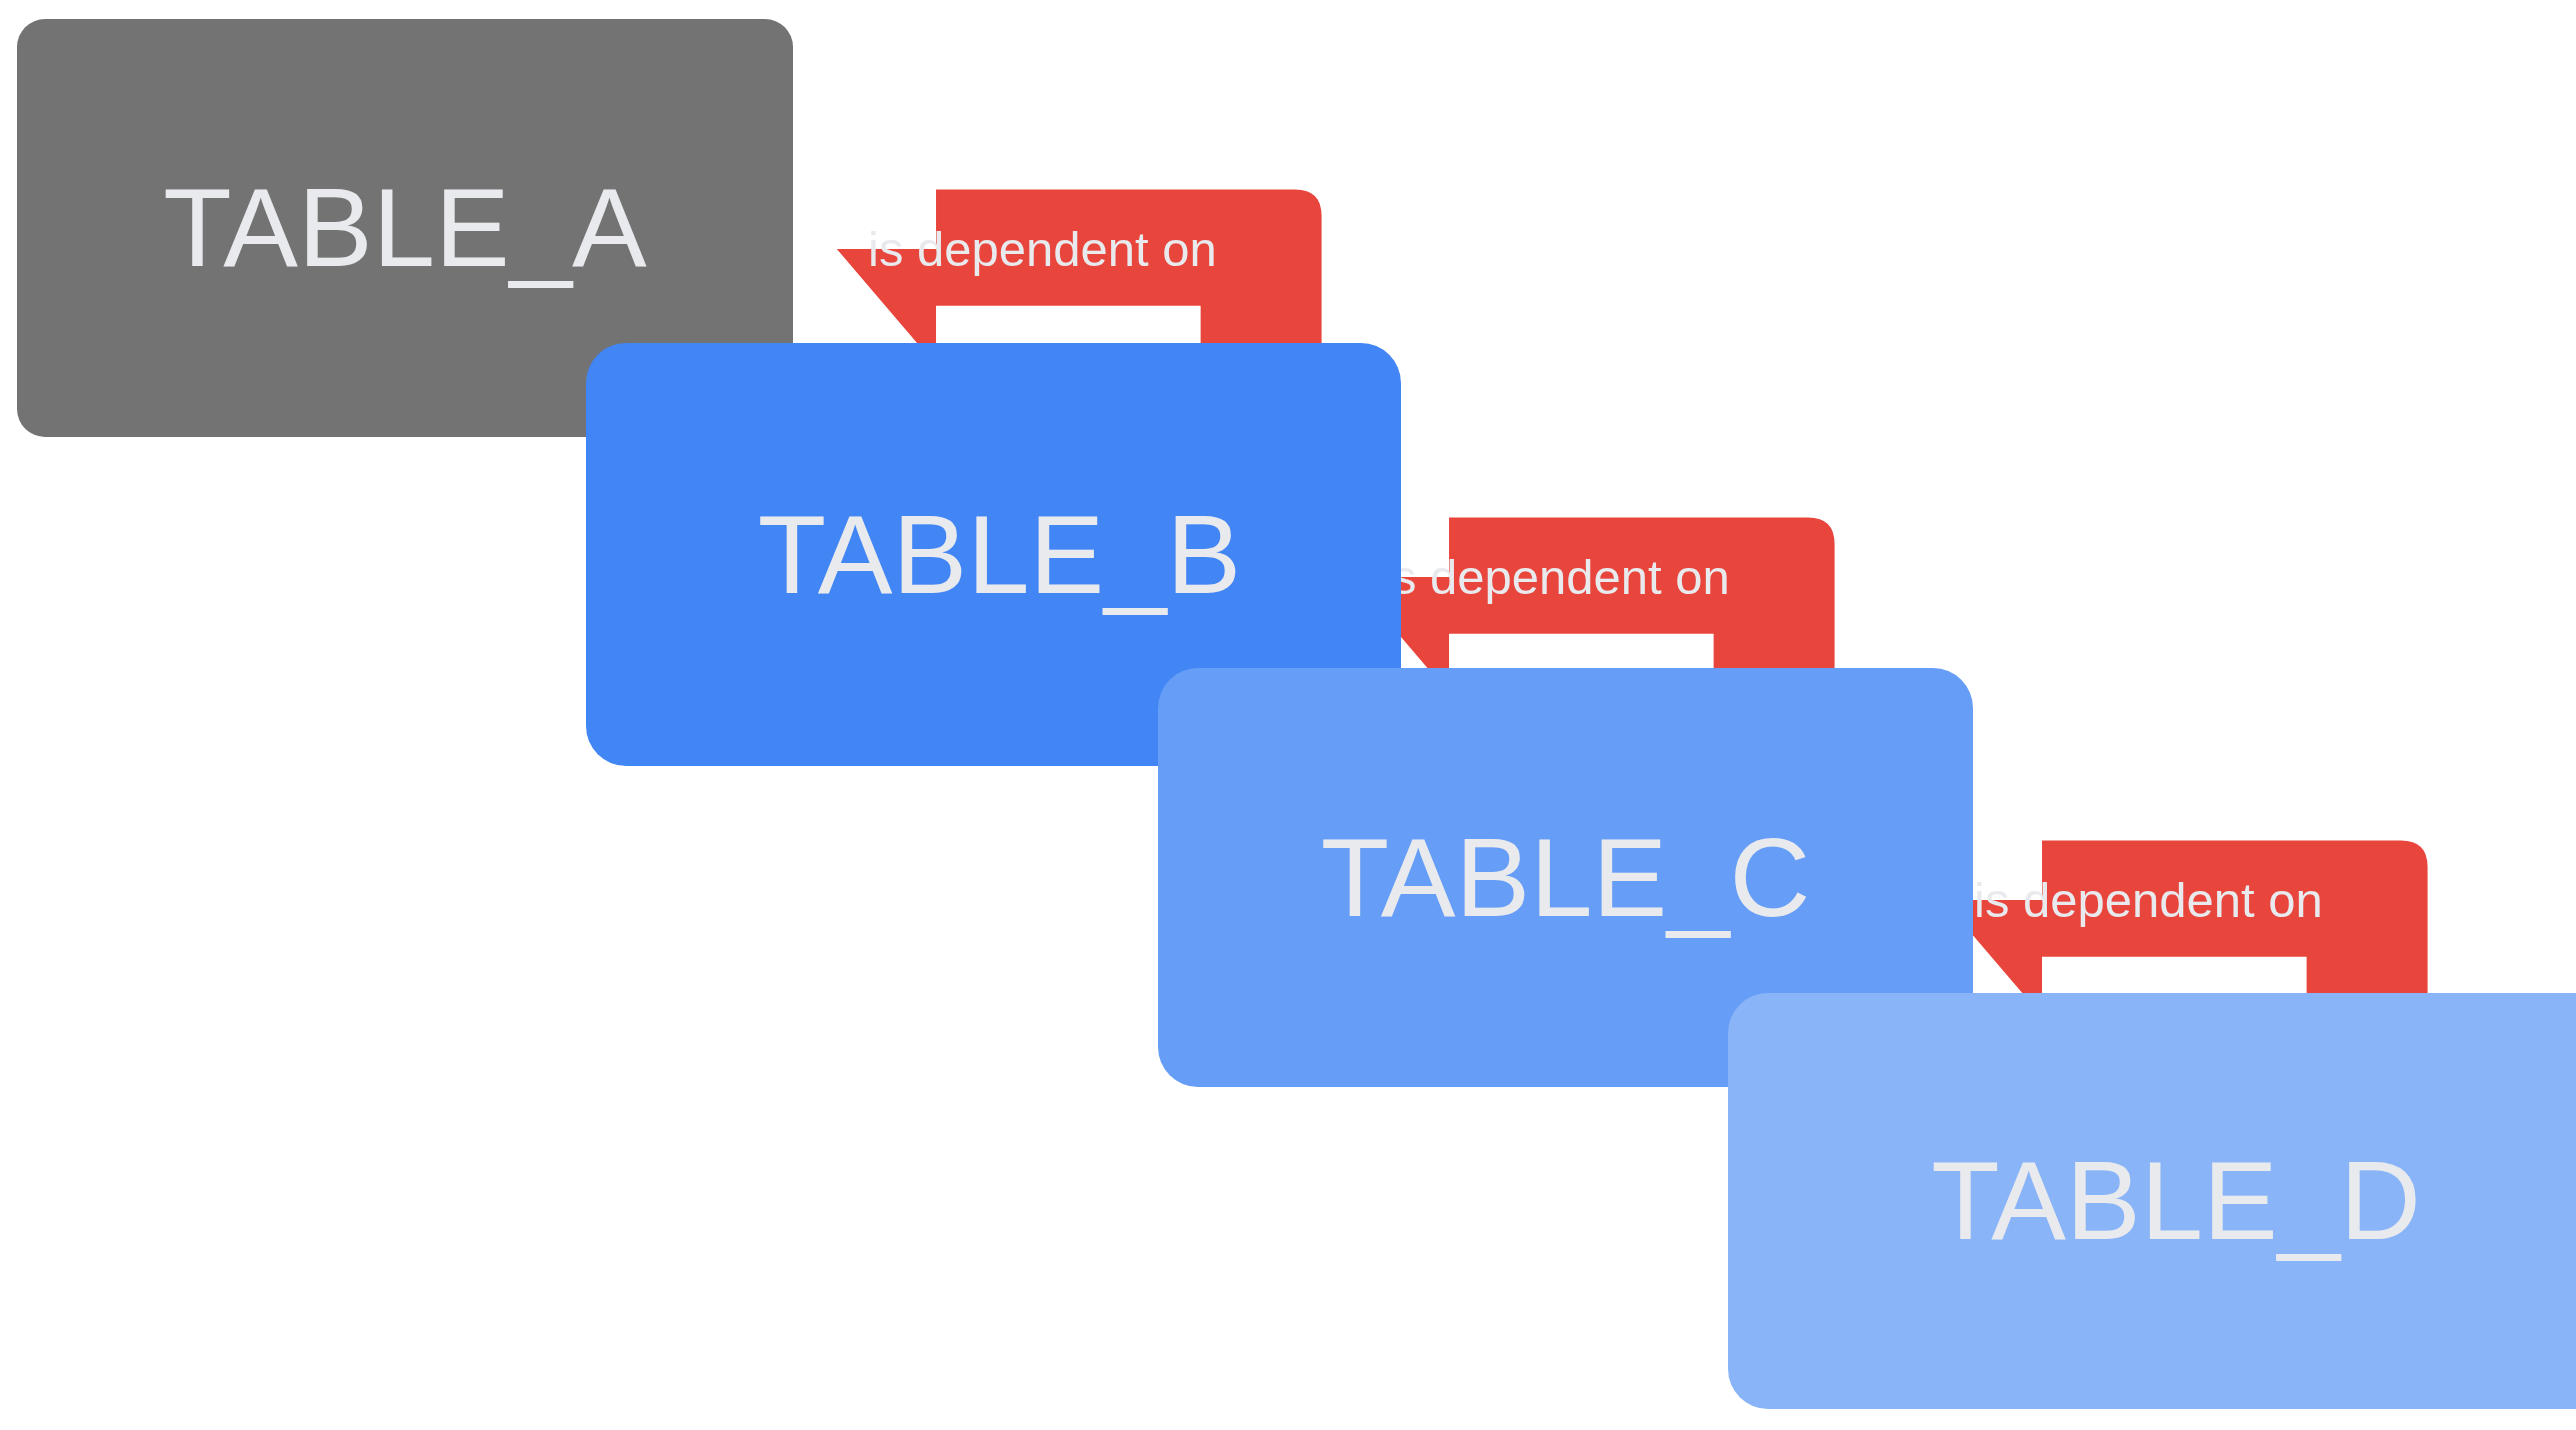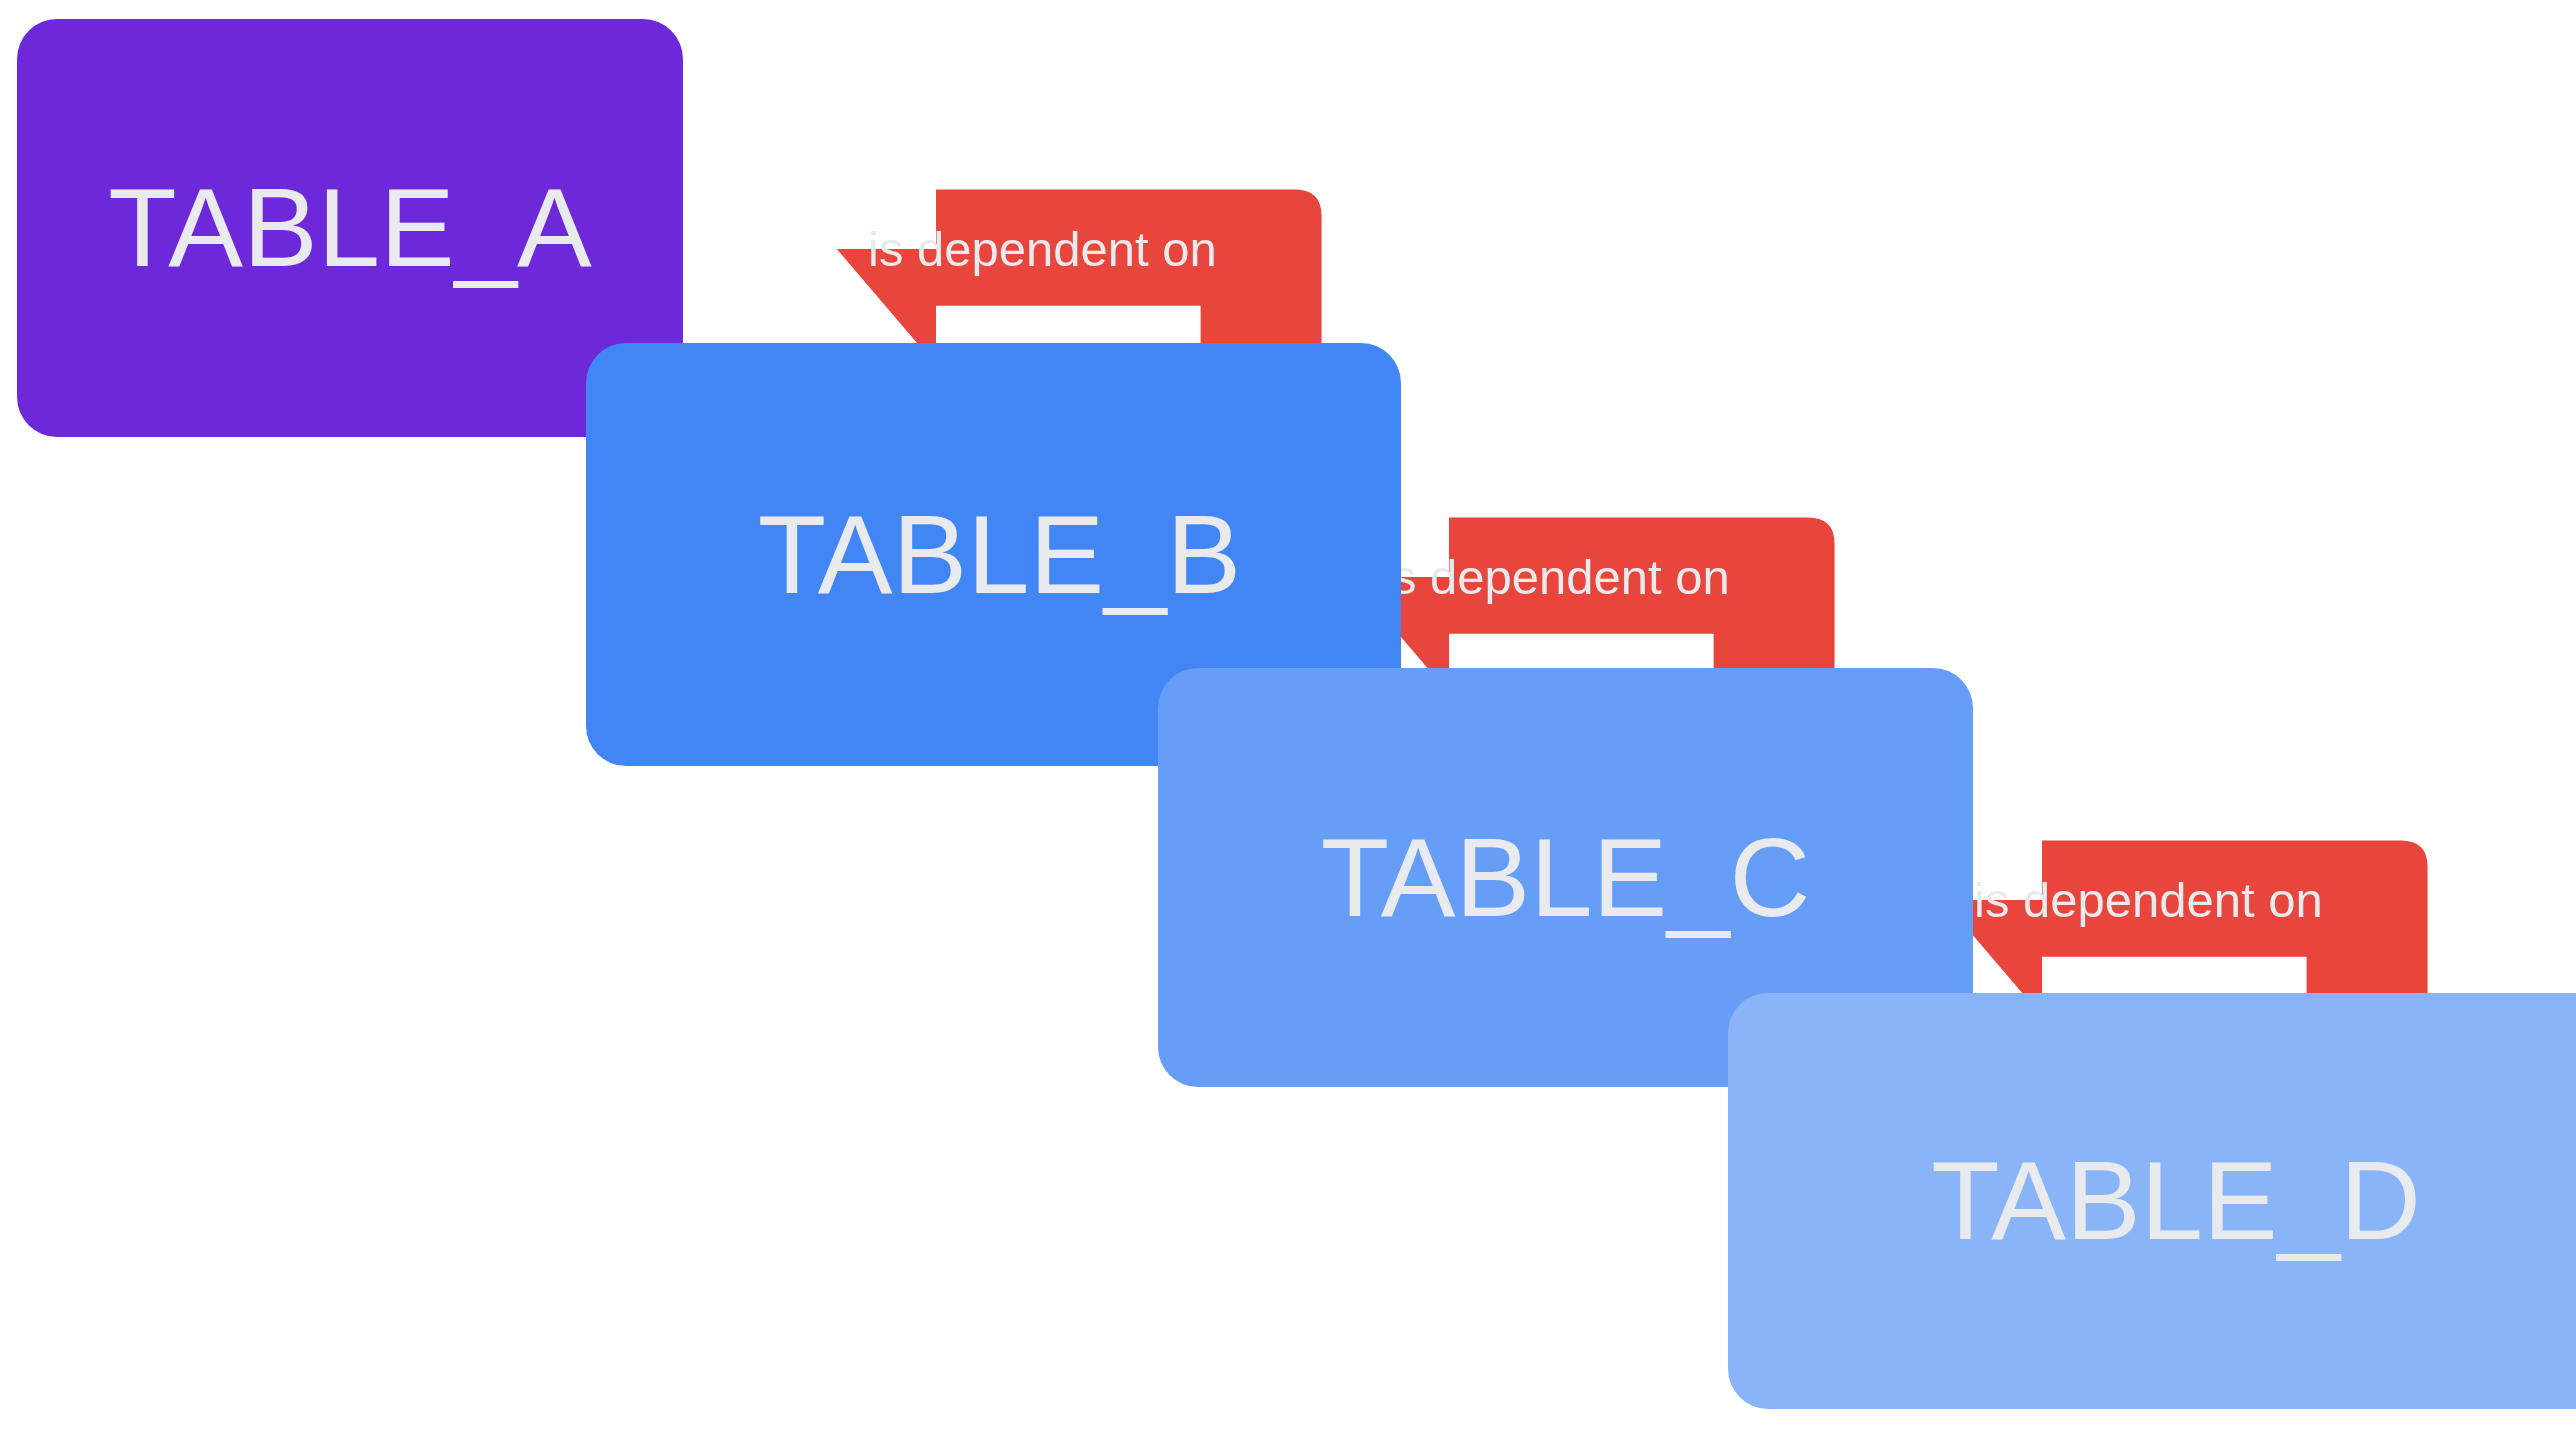--- a/index.html
+++ b/index.html
@@ -72,21 +72,21 @@
                L 518 190
                L 390 190
                L 390 133
                L 110 133
                L 110 196
                Z" fill="#e8453c"></path>
     </svg>
     <span class="edge-label" style="left:36px; top:45px;">is dependent on</span>
   </div>
 
-  <div class="node" style="left:17px; top:19px; width:666px; height:418px; background:#6d28d9; z-index:10;">
+  <div class="node" style="left:17px; top:19px; width:776px; height:418px; background:#737373; z-index:10;border-radius:28px;">
     <span class="node-label">TABLE_A</span>
   </div>
 
   <div class="connector" style="left:1345px; top:508px; width:501px; height:189px; z-index:15;">
     <svg width="501" height="189" viewBox="0 0 530 200" aria-hidden="true">
       <path d="M 5 73
                L 110 73
                L 110 10
                L 490 10
                Q 518 10 518 38

